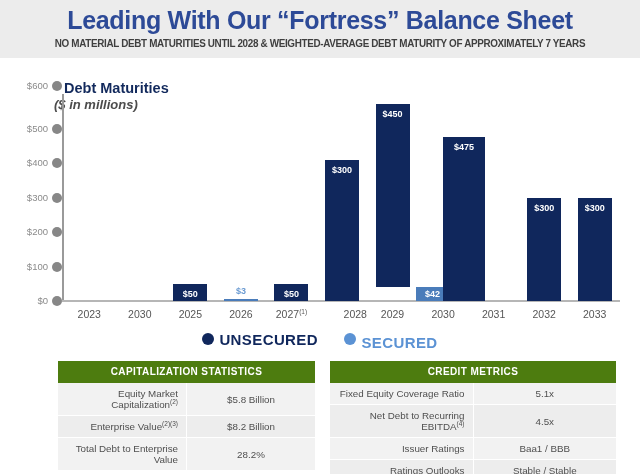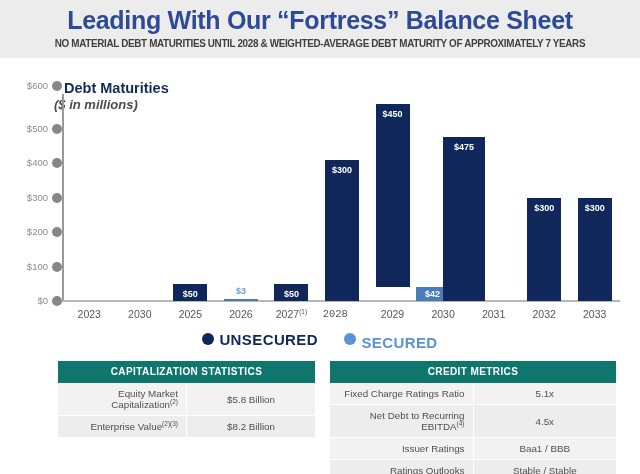--- a/index.html
+++ b/index.html
@@ -195,21 +195,21 @@
   
   .stat-table {
     position: absolute;
     border-collapse: collapse;
     table-layout: fixed;
   }
   #table-capitalization { left: 58px; top: 361px; width: 257px; }
   #table-credit-metrics { left: 330px; top: 361px; width: 286px; }
 
   .stat-table th {
-    background: #0f766e;
+    background: #4d7c0f;
     color: #ffffff;
     font-size: 10px;
     font-weight: bold;
     letter-spacing: 0.4px;
     text-align: center;
     padding: 5px 0 6px 0;
   }
   .stat-table td {
     font-size: 9.8px;
     color: #4f4f4f;
@@ -345,21 +345,21 @@
           </div>
         </div>
       </div>
     </div>
   <div id="x-labels">
       <div class="x-label" style="left: 64px; width: 50.5455px;">2023</div>
       <div class="x-label" style="left: 114.545px; width: 50.5455px;">2030</div>
       <div class="x-label" style="left: 165.091px; width: 50.5455px;">2025</div>
       <div class="x-label" style="left: 215.636px; width: 50.5455px;">2026</div>
       <div class="x-label" style="left: 266.182px; width: 50.5455px;">2027<sup>(1)</sup></div>
-      <div class="x-label" style="left: 310px; width: 50.5455px; font-family: Liberation Mono, monospace;">2028</div>
+      <div class="x-label" style="left: 330px; width: 50.5455px;">2028</div>
       <div class="x-label" style="left: 367.273px; width: 50.5455px;">2029</div>
       <div class="x-label" style="left: 417.818px; width: 50.5455px;">2030</div>
       <div class="x-label" style="left: 468.364px; width: 50.5455px;">2031</div>
       <div class="x-label" style="left: 518.909px; width: 50.5455px;">2032</div>
       <div class="x-label" style="left: 569.455px; width: 50.5455px;">2033</div>
     </div>
 
   <div id="legend">
     <span class="legend-item legend-unsecured">
       <span class="legend-dot"></span><span class="legend-text">UNSECURED</span>
@@ -378,32 +378,36 @@
   </thead>
   <tbody>
       <tr>
         <td class="cell-label">Equity Market Capitalization<sup>(2)</sup></td>
         <td class="cell-value">$5.8 Billion</td>
       </tr>
       <tr>
         <td class="cell-label">Enterprise Value<sup>(2)(3)</sup></td>
         <td class="cell-value">$8.2 Billion</td>
       </tr>
+      <tr>
+        <td class="cell-label">Total Debt to Enterprise Value</td>
+        <td class="cell-value">28.2%</td>
+      </tr>
     </tbody>
 </table>
 
 <table class="stat-table" id="table-credit-metrics">
   <thead>
     <tr>
       <th colspan="2">CREDIT METRICS</th>
     </tr>
   </thead>
   <tbody>
       <tr>
-        <td class="cell-label">Fixed Charge Ratings Ratio</td>
+        <td class="cell-label">Fixed Equity Coverage Ratio</td>
         <td class="cell-value">5.1x</td>
       </tr>
       <tr>
         <td class="cell-label">Net Debt to Recurring EBITDA<sup>(4)</sup></td>
         <td class="cell-value">4.5x</td>
       </tr>
       <tr>
         <td class="cell-label">Issuer Ratings</td>
         <td class="cell-value">Baa1 / BBB</td>
       </tr>

